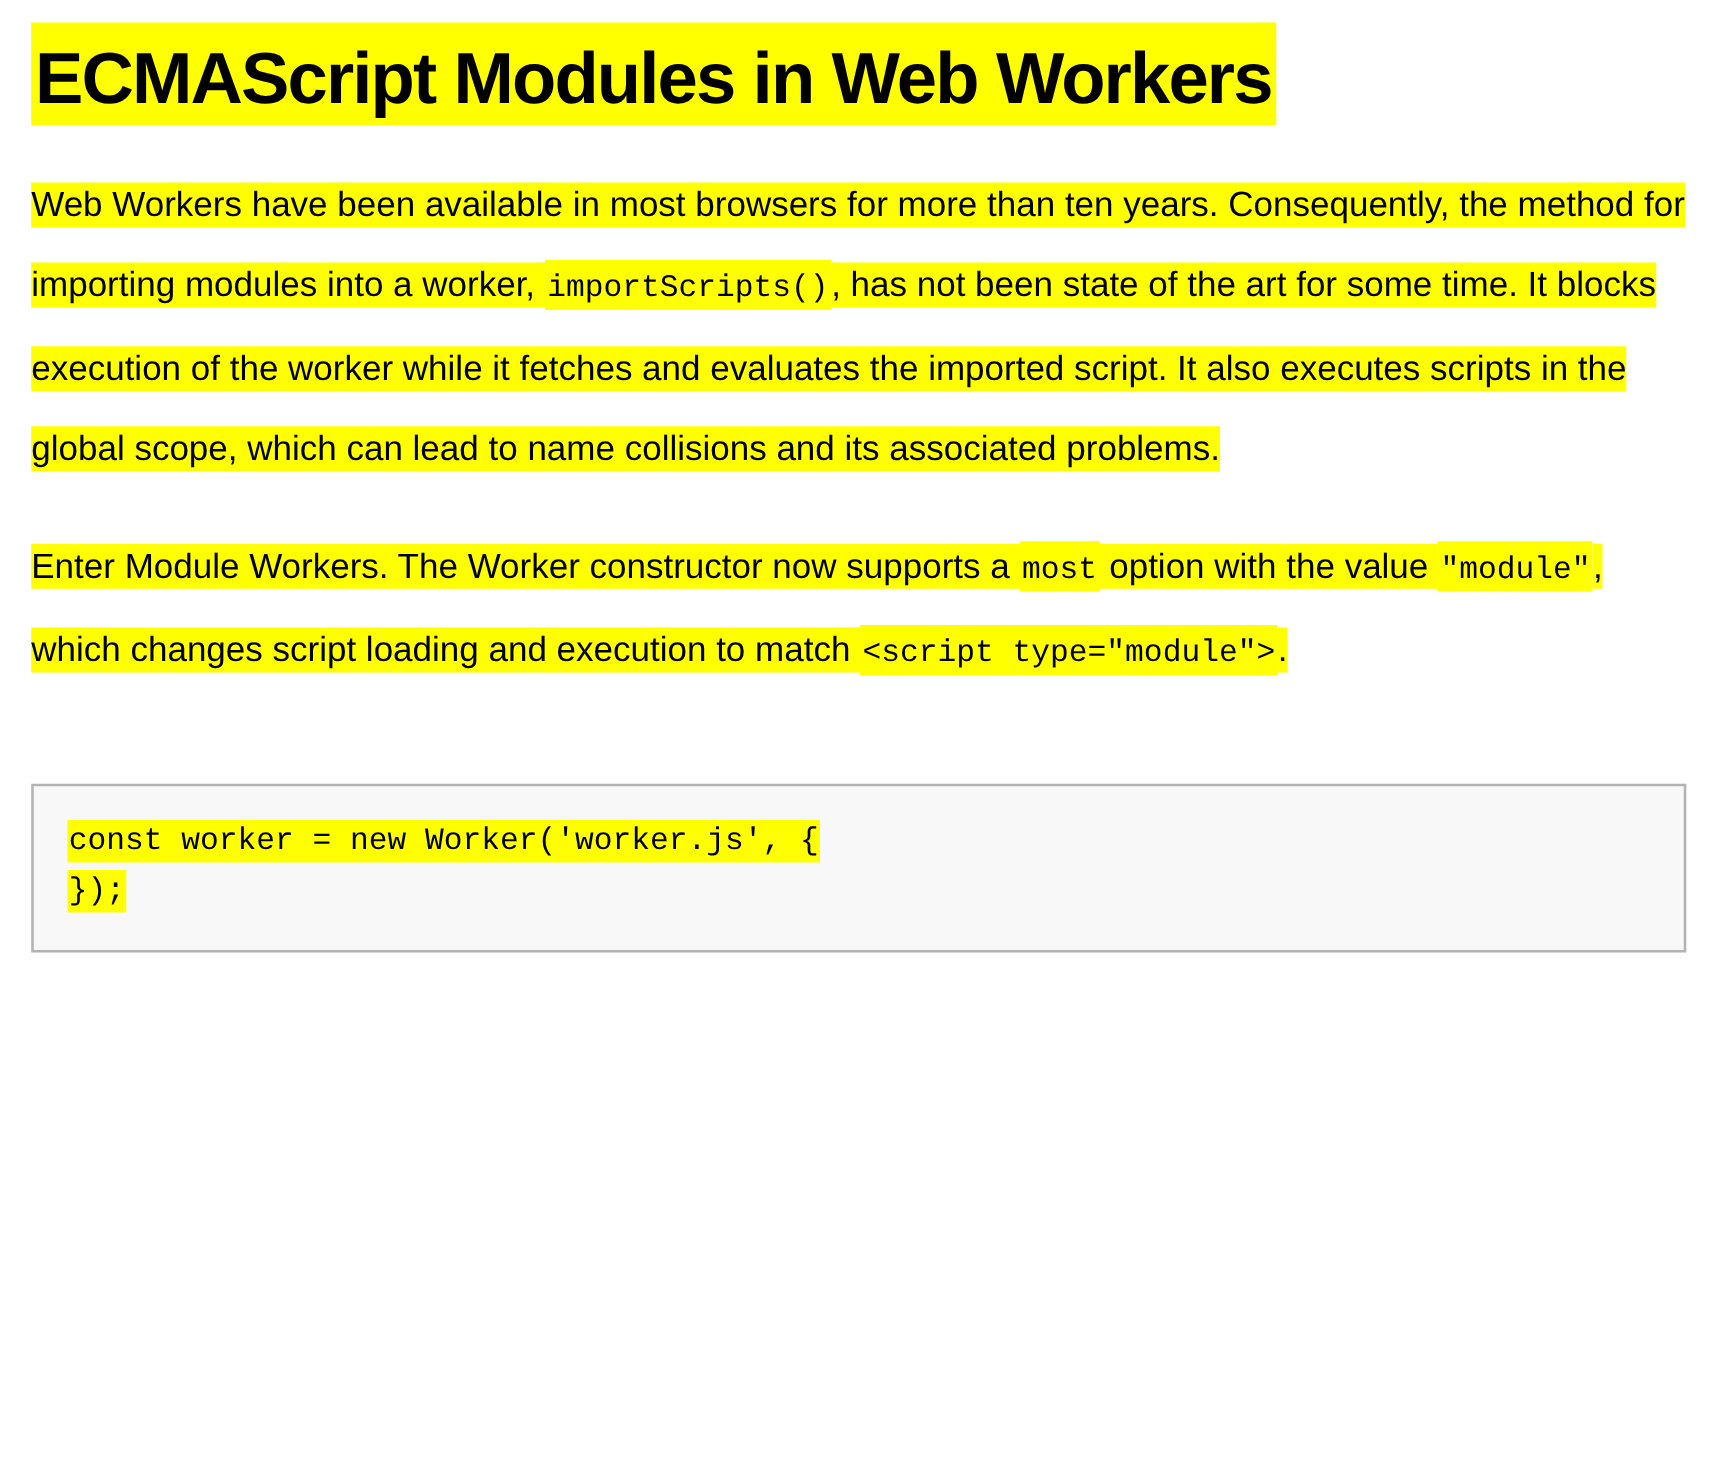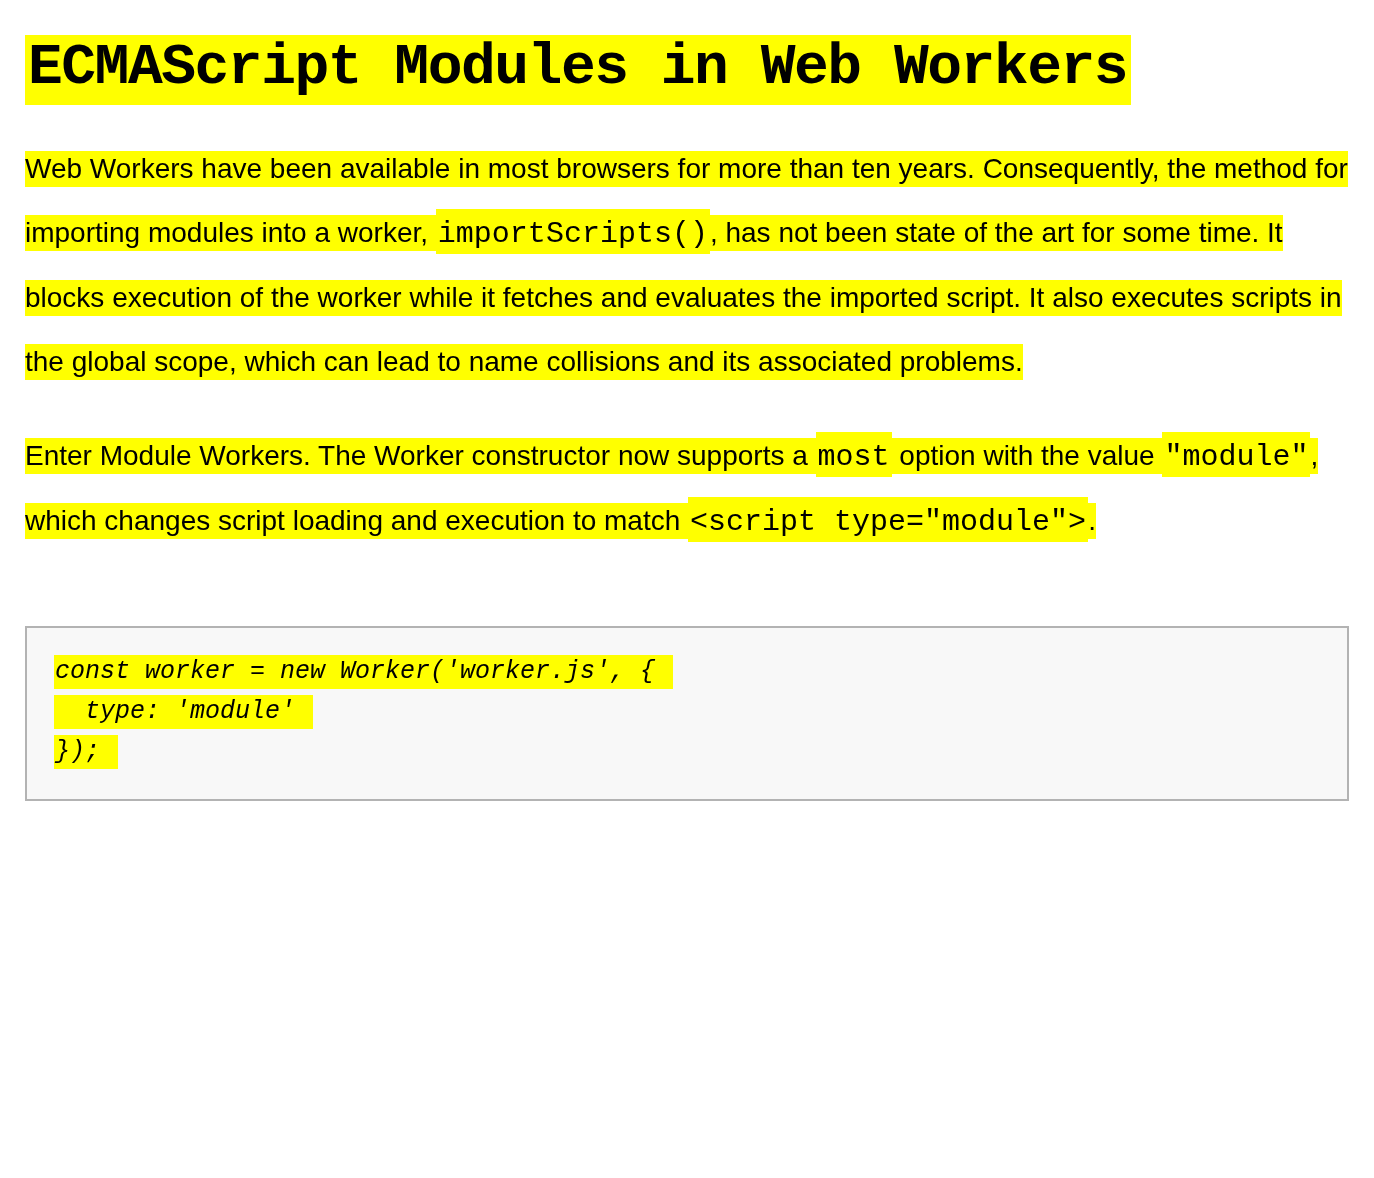--- a/index.html
+++ b/index.html
@@ -31,68 +31,65 @@
     color: inherit;
   }
   h1.page-title {
     margin: 24px 0 30px 0;
     font-size: 58px;
     line-height: 78px;
     font-weight: 700;
     letter-spacing: -1.5px;
   }
   h1.page-title mark {
-    padding: 0 4px 5px 3px;
-    font-family: Liberation Mono, monospace;
+    padding: 12px 4px 5px 3px;
   }
   p.body-para {
     margin: 30px 0;
     font-size: 28px;
     line-height: 64px;
     font-weight: 400;
   }
   p.body-para mark.txt {
     padding: 2px 0 3px 0;
   }
   .code {
     font-family: "Liberation Mono", monospace;
-    font-size: 30px;
+    font-size: 25px;
   }
   p.body-para mark.code {
     padding: 8px 2px 3px 2px;
   }
   .code-block {
     margin: 72px 0 45px 0;
     border: 2px solid var(--code-border);
     background: var(--code-bg);
     padding: 24px 27px 27px 27px;
   }
   .code-line {
     font-family: "Liberation Mono", monospace;
     font-size: 25px;
     line-height: 40px;
     height: 40px;
   }
   .code-line mark {
     white-space: pre;
-    padding: 2px 18px 3px 1px;
-    font-style: italic;
+    padding: 2px 1px 3px 1px;
   }
 </style>
 </head>
 <body>
 
 <div class="content">
 
   <h1 class="page-title"><mark>ECMAScript Modules in Web Workers</mark></h1>
 
   <p class="body-para"><mark class="txt">Web Workers have been available in most browsers for more than ten years. Consequently, the method for importing modules into a worker, </mark><mark class="code">importScripts()</mark><mark class="txt">, has not been state of the art for some time. It blocks execution of the worker while it fetches and evaluates the imported script. It also executes scripts in the global scope, which can lead to name collisions and its associated problems.</mark></p>
 
   <p class="body-para"><mark class="txt">Enter Module Workers. The Worker constructor now supports a </mark><mark class="code">most</mark><mark class="txt"> option with the value </mark><mark class="code">"module"</mark><mark class="txt">, which changes script loading and execution to match </mark><mark class="code">&lt;script type="module"&gt;</mark><mark class="txt">.</mark></p>
 
   <div class="code-block">
     <div class="code-line"><mark>const worker = new Worker('worker.js', {</mark></div>
-    <div class="code-line"><mark>  type: 'module'</mark></div>
     <div class="code-line"><mark>});</mark></div>
   </div>
 
 
 </div>
 
 </body></html>

